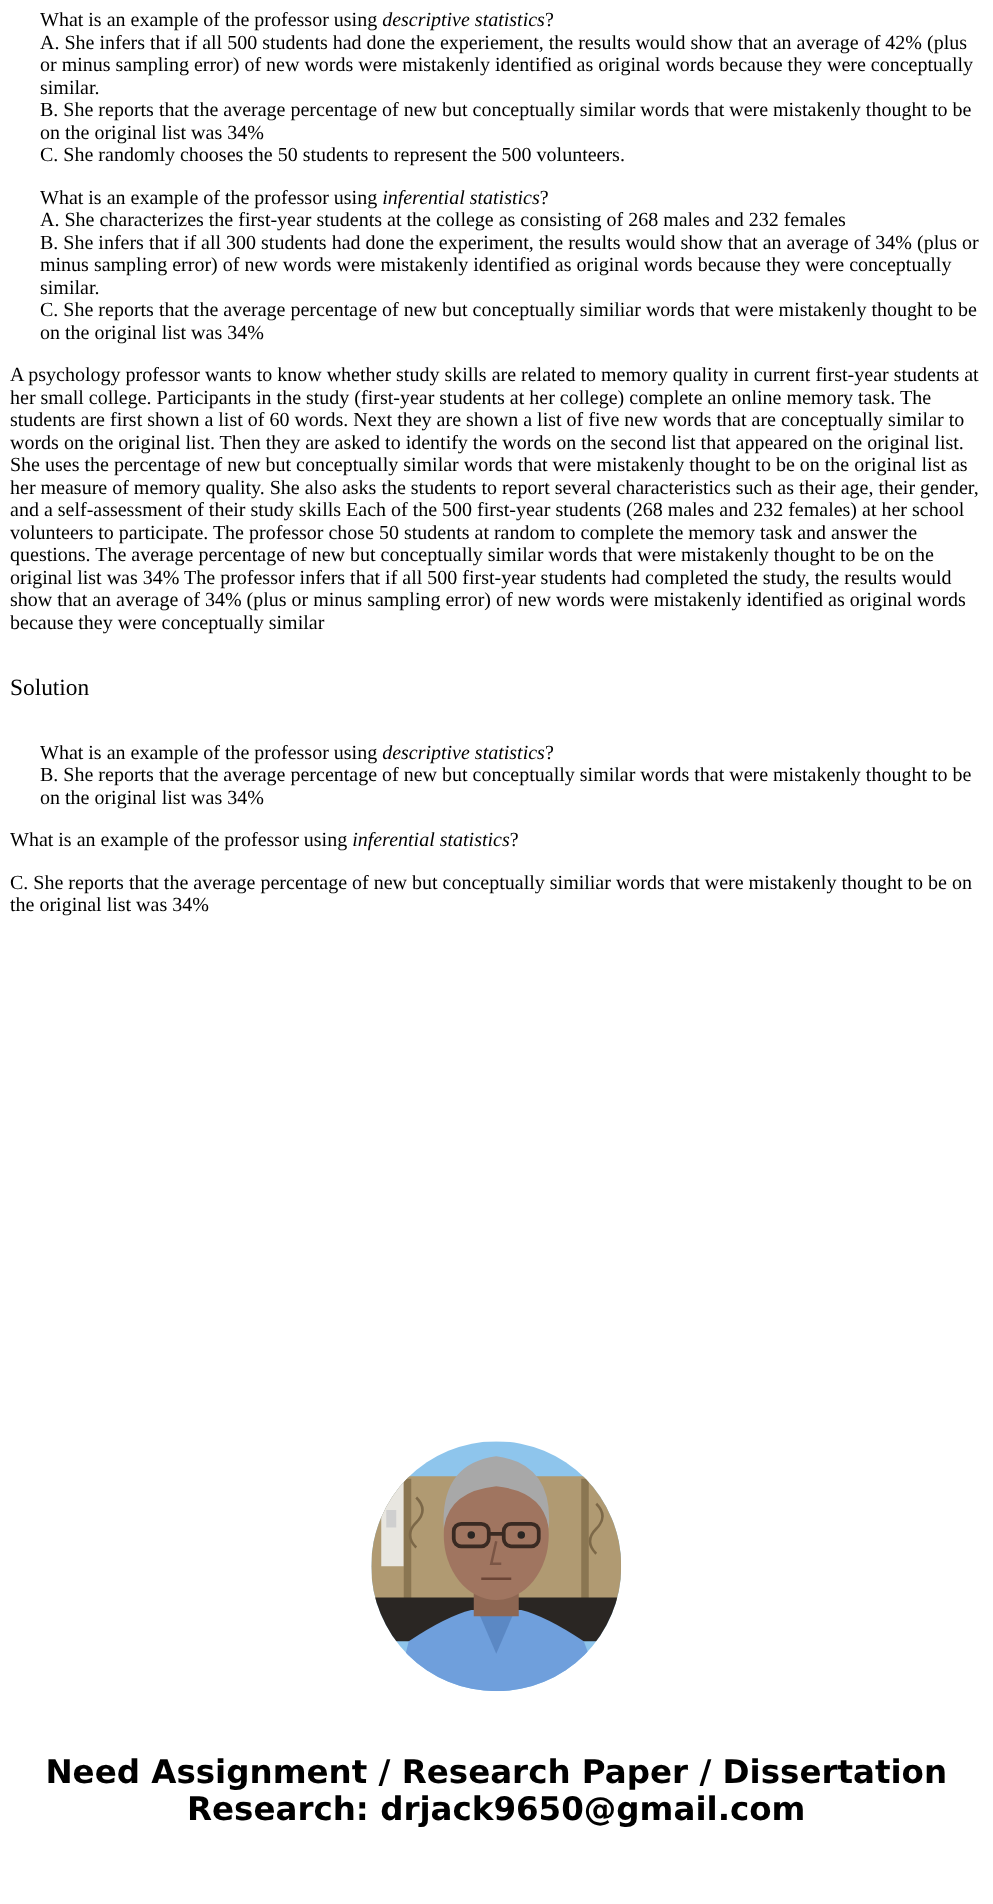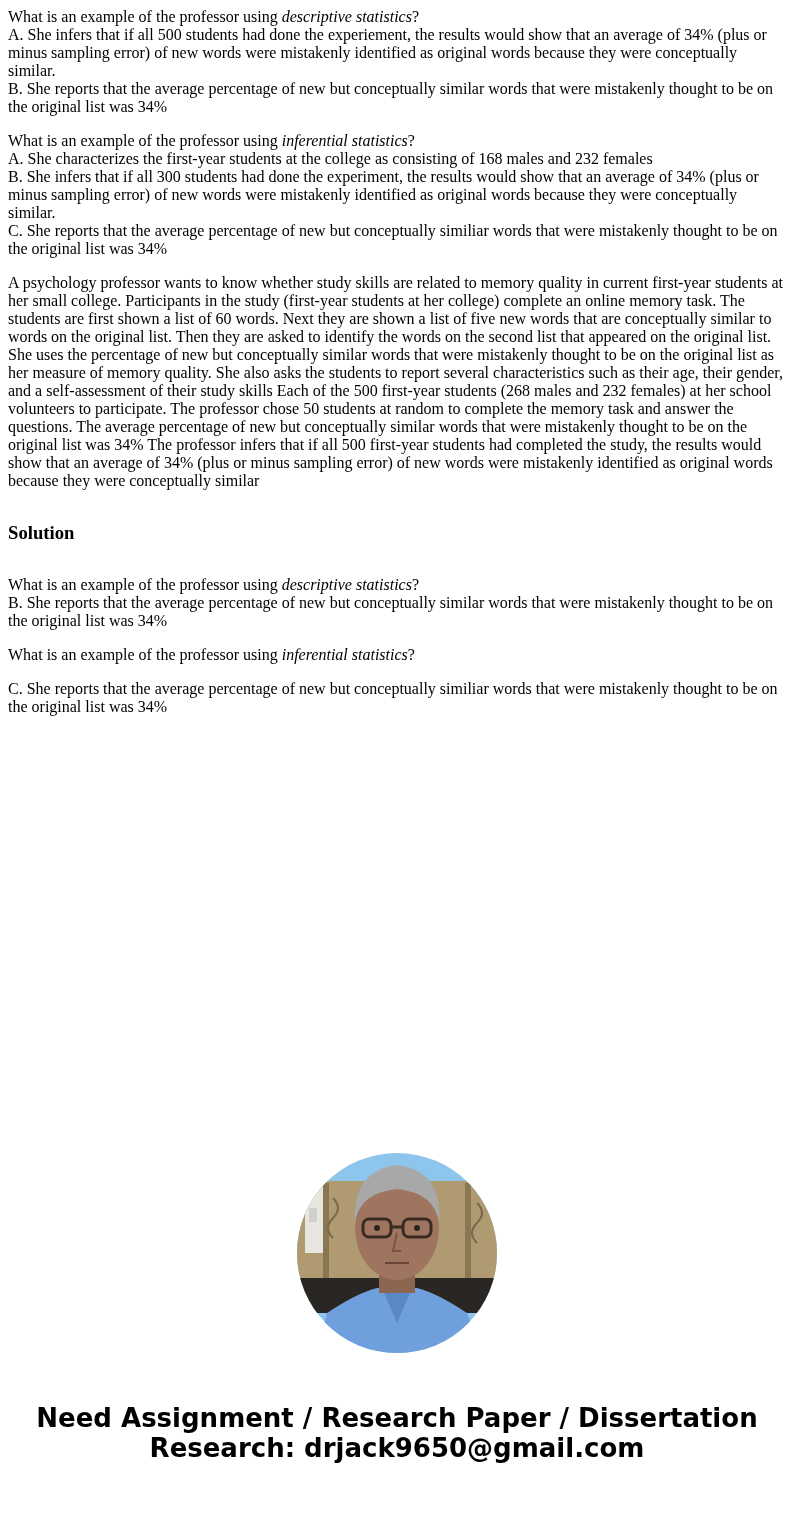--- a/index.html
+++ b/index.html
@@ -10,26 +10,26 @@
       font-family: "Liberation Serif", "DejaVu Serif", serif;
       font-size: 16px;
       line-height: 18px;
       color: #000;
     }
     .content { padding: 0 8px; }
     p { margin: 16px 0; }
     p.first { margin-top: 8px; }
     h3 {
       font-size: 18.7px;
-      font-weight: bold;
+      font-weight: normal;
       margin: 32px 0;
       line-height: 22px;
     }
     em { font-style: italic; }
-    .line { display: block; }
+    .line { display: block; margin-left: 24px; }
 
     .avatar-wrap {
       position: absolute;
       left: 297px;
       top: 1153px;
       width: 200px;
       height: 200px;
       border-radius: 50%;
       overflow: hidden;
     }
@@ -48,27 +48,28 @@
       color: #000;
     }
   </style>
 </head>
 <body>
 
 <div class="content">
 
   <p class="first">
     <span class="line"><span>What is an example of the professor using </span><em>descriptive statistics</em><span>?</span></span>
-    <span class="line">A. She infers that if all 500 students had done the experiement, the results would show that an average of 34% (plus or minus sampling error) of new words were mistakenly identified as original words because they were conceptually similar.</span>
+    <span class="line">A. She infers that if all 500 students had done the experiement, the results would show that an average of 42% (plus or minus sampling error) of new words were mistakenly identified as original words because they were conceptually similar.</span>
     <span class="line">B. She reports that the average percentage of new but conceptually similar words that were mistakenly thought to be on the original list was 34%</span>
+    <span class="line">C. She randomly chooses the 50 students to represent the 500 volunteers.</span>
   </p>
 
   <p>
     <span class="line"><span>What is an example of the professor using </span><em>inferential statistics</em><span>?</span></span>
-    <span class="line">A. She characterizes the first-year students at the college as consisting of 168 males and 232 females</span>
+    <span class="line">A. She characterizes the first-year students at the college as consisting of 268 males and 232 females</span>
     <span class="line">B. She infers that if all 300 students had done the experiment, the results would show that an average of 34% (plus or minus sampling error) of new words were mistakenly identified as original words because they were conceptually similar.</span>
     <span class="line">C. She reports that the average percentage of new but conceptually similiar words that were mistakenly thought to be on the original list was 34%</span>
   </p>
 
   <p>A psychology professor wants to know whether study skills are related to memory quality in current first-year students at her small college. Participants in the study (first-year students at her college) complete an online memory task. The students are first shown a list of 60 words. Next they are shown a list of five new words that are conceptually similar to words on the original list. Then they are asked to identify the words on the second list that appeared on the original list. She uses the percentage of new but conceptually similar words that were mistakenly thought to be on the original list as her measure of memory quality. She also asks the students to report several characteristics such as their age, their gender, and a self-assessment of their study skills Each of the 500 first-year students (268 males and 232 females) at her school volunteers to participate. The professor chose 50 students at random to complete the memory task and answer the questions. The average percentage of new but conceptually similar words that were mistakenly thought to be on the original list was 34% The professor infers that if all 500 first-year students had completed the study, the results would show that an average of 34% (plus or minus sampling error) of new words were mistakenly identified as original words because they were conceptually similar</p>
 
   <h3>Solution</h3>
 
   <p>
     <span class="line"><span>What is an example of the professor using </span><em>descriptive statistics</em><span>?</span></span>

